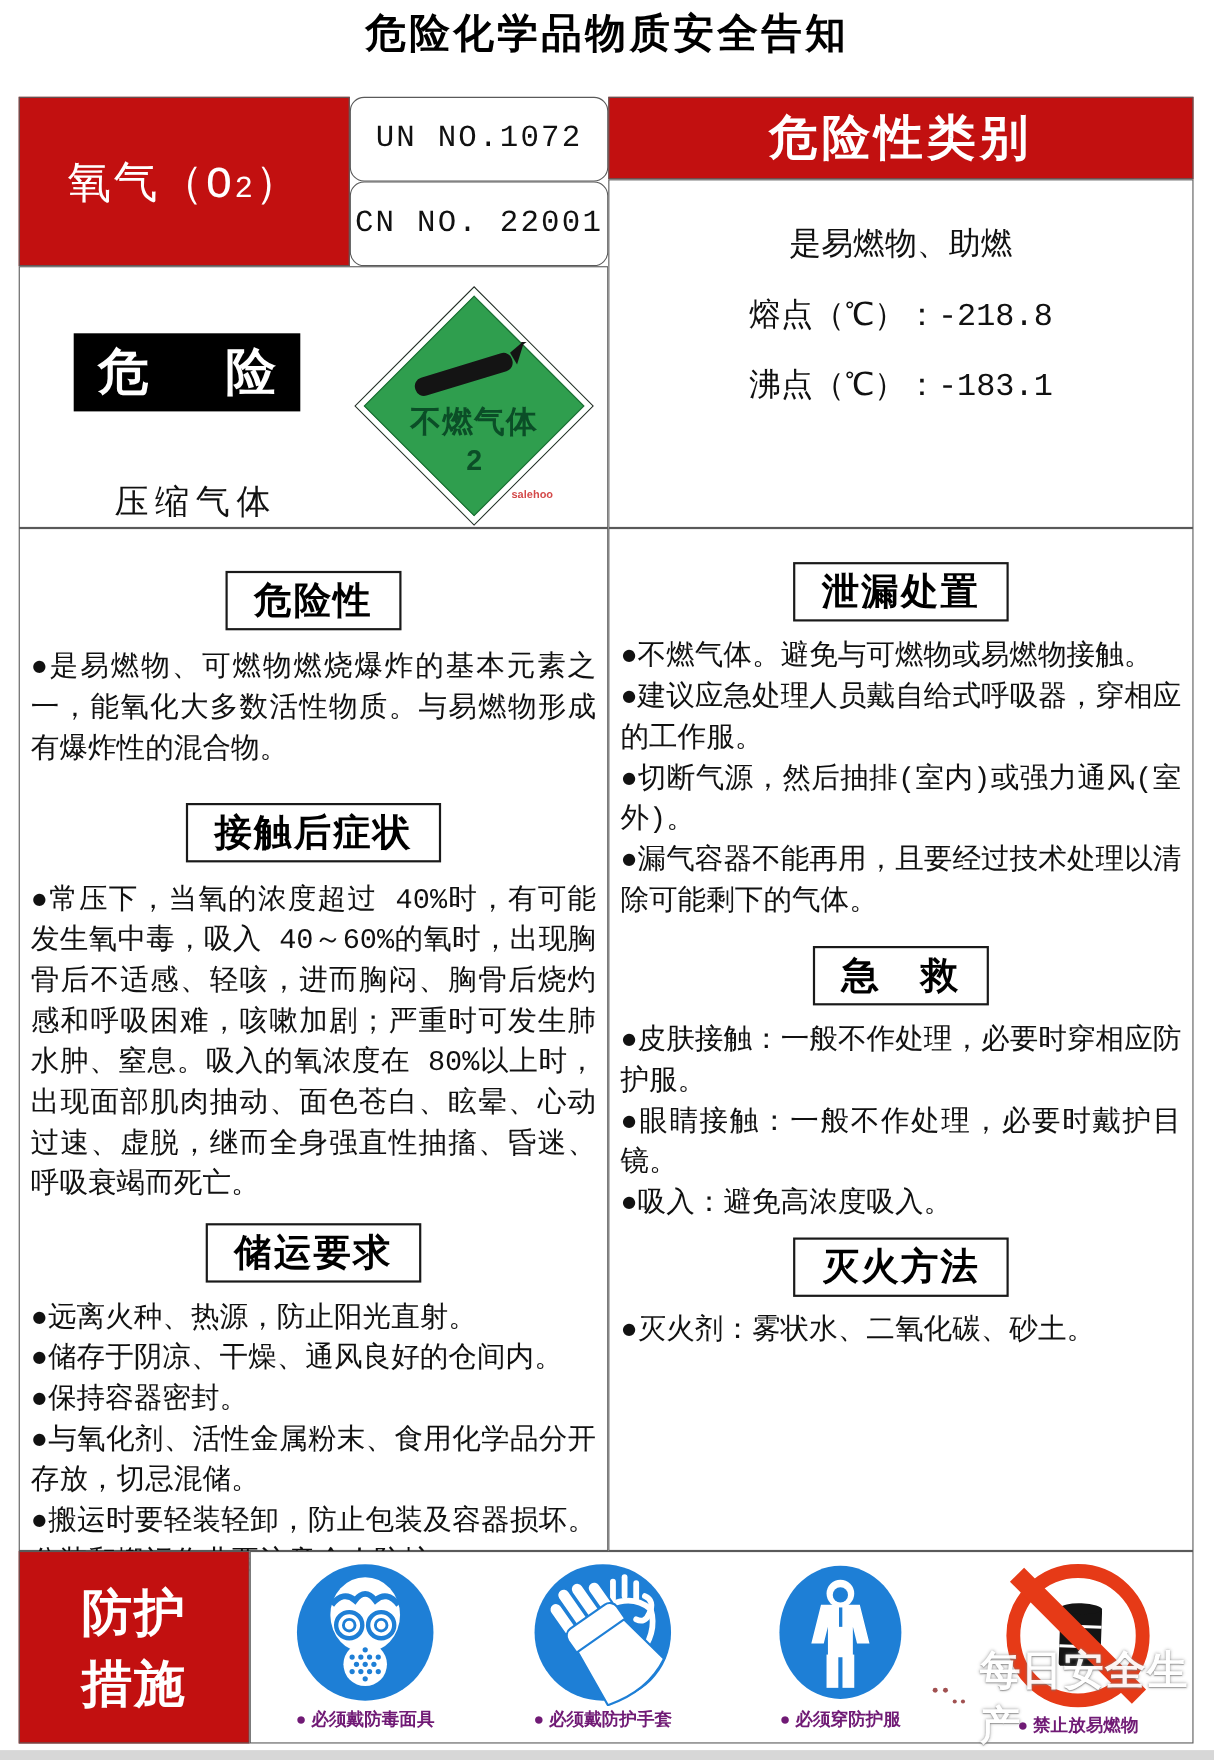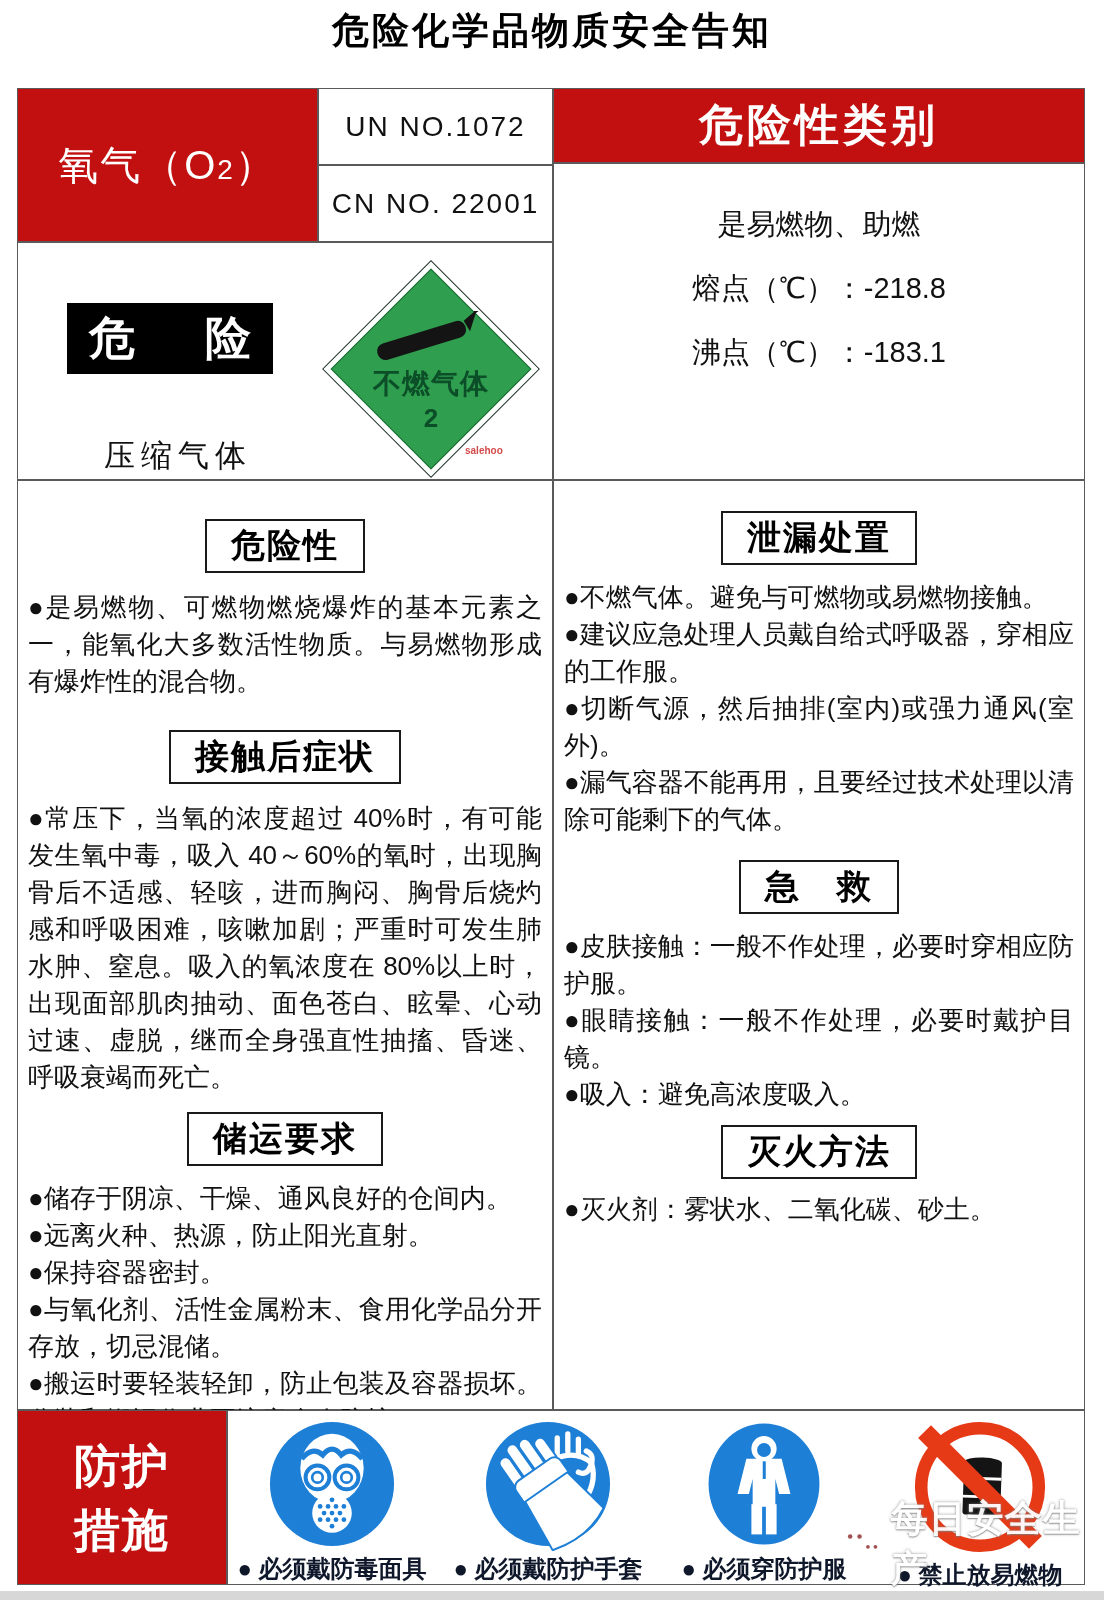--- a/index.html
+++ b/index.html
@@ -1,18 +1,18 @@
 <!DOCTYPE html>
 <html><head>
 <meta charset="utf-8">
 <style>
   html,body{margin:0;padding:0;background:#ffffff;}
   .sheet{position:relative;width:1104px;height:1600px;background:#ffffff;overflow:hidden;
          font-family:"Liberation Sans","DejaVu Sans",sans-serif;}
-  .kai{font-family:Liberation Sans, sans-serif;}
+  .kai{font-family:Liberation Mono, monospace;border-radius:13px;}
 
   .page-title{position:absolute;left:0;top:6px;width:100%;text-align:center;
     font-size:37px;font-weight:bold;color:#000;letter-spacing:3px;}
 
   .tbl{position:absolute;left:17px;top:88px;width:1068px;height:1497px;}
   .cell{position:absolute;box-sizing:border-box;border:1px solid #5a5a5a;background:#fff;}
   .red{background:#c21010;}
 
   .cell-name{left:0;top:0;width:301px;height:154px;display:flex;align-items:center;justify-content:center;}
   .chem{color:#fff;font-size:40px;letter-spacing:2px;}
@@ -56,21 +56,21 @@
   .body-p{font-size:26px;line-height:37px;color:#111;text-align:justify;margin:0;}
   .body-p + .body-p{margin-top:0;}
 
   .cell-prot-label{left:0;top:1322px;width:210px;height:175px;display:flex;flex-direction:column;
     align-items:center;justify-content:center;}
   .cell-prot-label div{color:#fff;font-size:46px;font-weight:bold;line-height:64px;letter-spacing:2px;}
 
   .cell-prot-icons{left:210px;top:1322px;width:858px;height:175px;display:flex;
     justify-content:center;align-items:flex-start;gap:30px;padding-top:6px;box-sizing:border-box;}
   .prot-item{width:186px;display:flex;flex-direction:column;align-items:center;}
-  .prot-label{margin-top:2px;font-size:24px;font-weight:bold;color:#0f172a;white-space:nowrap;}
+  .prot-label{margin-top:2px;font-size:16px;font-weight:bold;color:#701a75;white-space:nowrap;}
 
   .brand{position:absolute;left:838px;top:1494px;display:flex;align-items:center;gap:4px;opacity:0.95;}
   .brand-text{color:#fff;font-size:37px;font-weight:bold;letter-spacing:1px;
     text-shadow:0 0 3px rgba(130,130,130,0.9),0 1px 1px rgba(120,120,120,0.7);}
 
   .bottom-strip{position:absolute;left:0;top:1591px;width:1104px;height:9px;background:#d7d7d7;}
 </style>
 </head>
 <body>
 
@@ -124,22 +124,22 @@
     </div>
 
     <div class="cell cell-left">
       <div class="sec-h mt34 mb16">危险性</div>
       <p class="body-p kai">●是易燃物、可燃物燃烧爆炸的基本元素之一，能氧化大多数活性物质。与易燃物形成有爆炸性的混合物。</p>
 
       <div class="sec-h mt30 mb16">接触后症状</div>
       <p class="body-p kai">●常压下，当氧的浓度超过 40%时，有可能发生氧中毒，吸入 40～60%的氧时，出现胸骨后不适感、轻咳，进而胸闷、胸骨后烧灼感和呼吸困难，咳嗽加剧；严重时可发生肺水肿、窒息。吸入的氧浓度在 80%以上时，出现面部肌肉抽动、面色苍白、眩晕、心动过速、虚脱，继而全身强直性抽搐、昏迷、呼吸衰竭而死亡。</p>
 
       <div class="sec-h mt16 mb14">储运要求</div>
+      <p class="body-p kai">●远离火种、热源，防止阳光直射。</p>
       <p class="body-p kai">●储存于阴凉、干燥、通风良好的仓间内。</p>
-      <p class="body-p kai">●远离火种、热源，防止阳光直射。</p>
       <p class="body-p kai">●保持容器密封。</p>
       <p class="body-p kai">●与氧化剂、活性金属粉末、食用化学品分开存放，切忌混储。</p>
       <p class="body-p kai">●搬运时要轻装轻卸，防止包装及容器损坏。分装和搬运作业要注意个人防护。</p>
     </div>
 
     <div class="cell cell-right">
       <div class="sec-h mt30 mb14">泄漏处置</div>
       <p class="body-p kai">●不燃气体。避免与可燃物或易燃物接触。</p>
       <p class="body-p kai">●建议应急处理人员戴自给式呼吸器，穿相应的工作服。</p>
       <p class="body-p kai">●切断气源，然后抽排(室内)或强力通风(室外)。</p>

